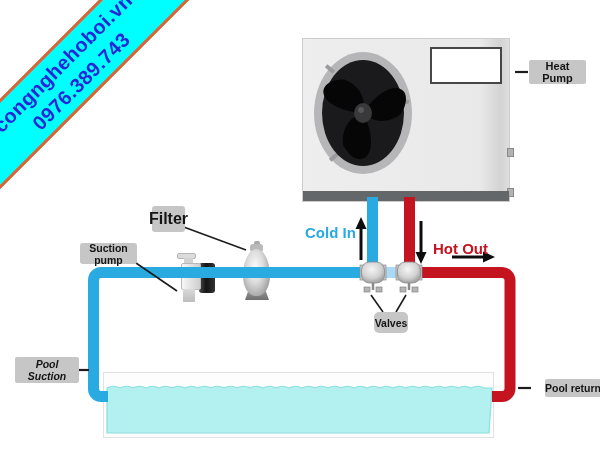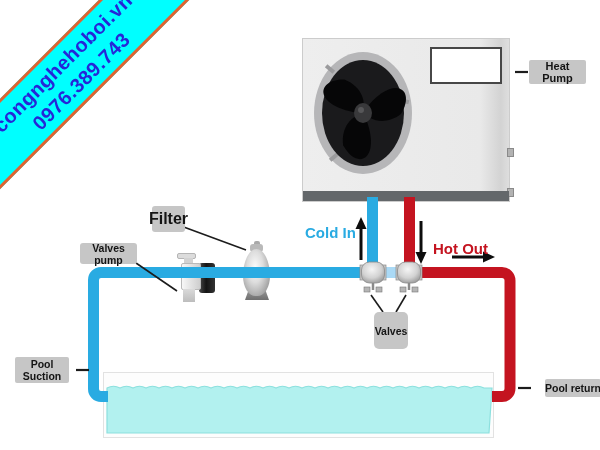--- a/index.html
+++ b/index.html
@@ -172,23 +172,23 @@
     <div class="hp-tab" style="top:109px;"></div>
     <div class="hp-tab" style="top:149px;"></div>
     <div class="hp-bar"></div>
   </div>
 
   <div class="flow-txt cold" style="left:305px;top:224px;">Cold In</div>
   <div class="flow-txt hot" style="left:433px;top:224px;margin-top:16px;">Hot Out</div>
 
   <div class="tag" style="left:529px;top:60px;width:57px;height:24px;font-size:11px;border-radius:2px;">Heat Pump</div>
   <div class="tag" style="left:152px;top:206px;width:33px;height:26px;font-size:16px;">Filter</div>
-  <div class="tag" style="left:80px;top:243px;width:57px;height:21px;font-size:10.5px;">Valves pump</div>
-  <div class="tag" style="left:374px;top:312px;width:34px;height:37px;font-size:10.5px;border-radius:5px;">Valves</div>
-  <div class="tag" style="left:15px;top:357px;width:54px;height:26px;font-size:10.5px;border-radius:2px;">Pool Suction</div>
+  <div class="tag" style="left:80px;top:243px;width:57px;height:21px;font-size:10.5px;">Suction pump</div>
+  <div class="tag" style="left:374px;top:312px;width:34px;height:21px;font-size:10.5px;border-radius:5px;">Valves</div>
+  <div class="tag" style="left:15px;top:357px;width:64px;height:26px;font-size:10.5px;border-radius:2px;font-style:italic;">Pool Suction</div>
   <div class="tag" style="left:533px;top:379px;width:56px;height:18px;font-size:10.5px;border-radius:2px;margin-left:12px;">Pool return</div>
 
   <div class="banner">
     <div>congnghehoboi.vn</div>
     <div>0976.389.743</div>
   </div>
 
 </div>
 
 </body></html>

